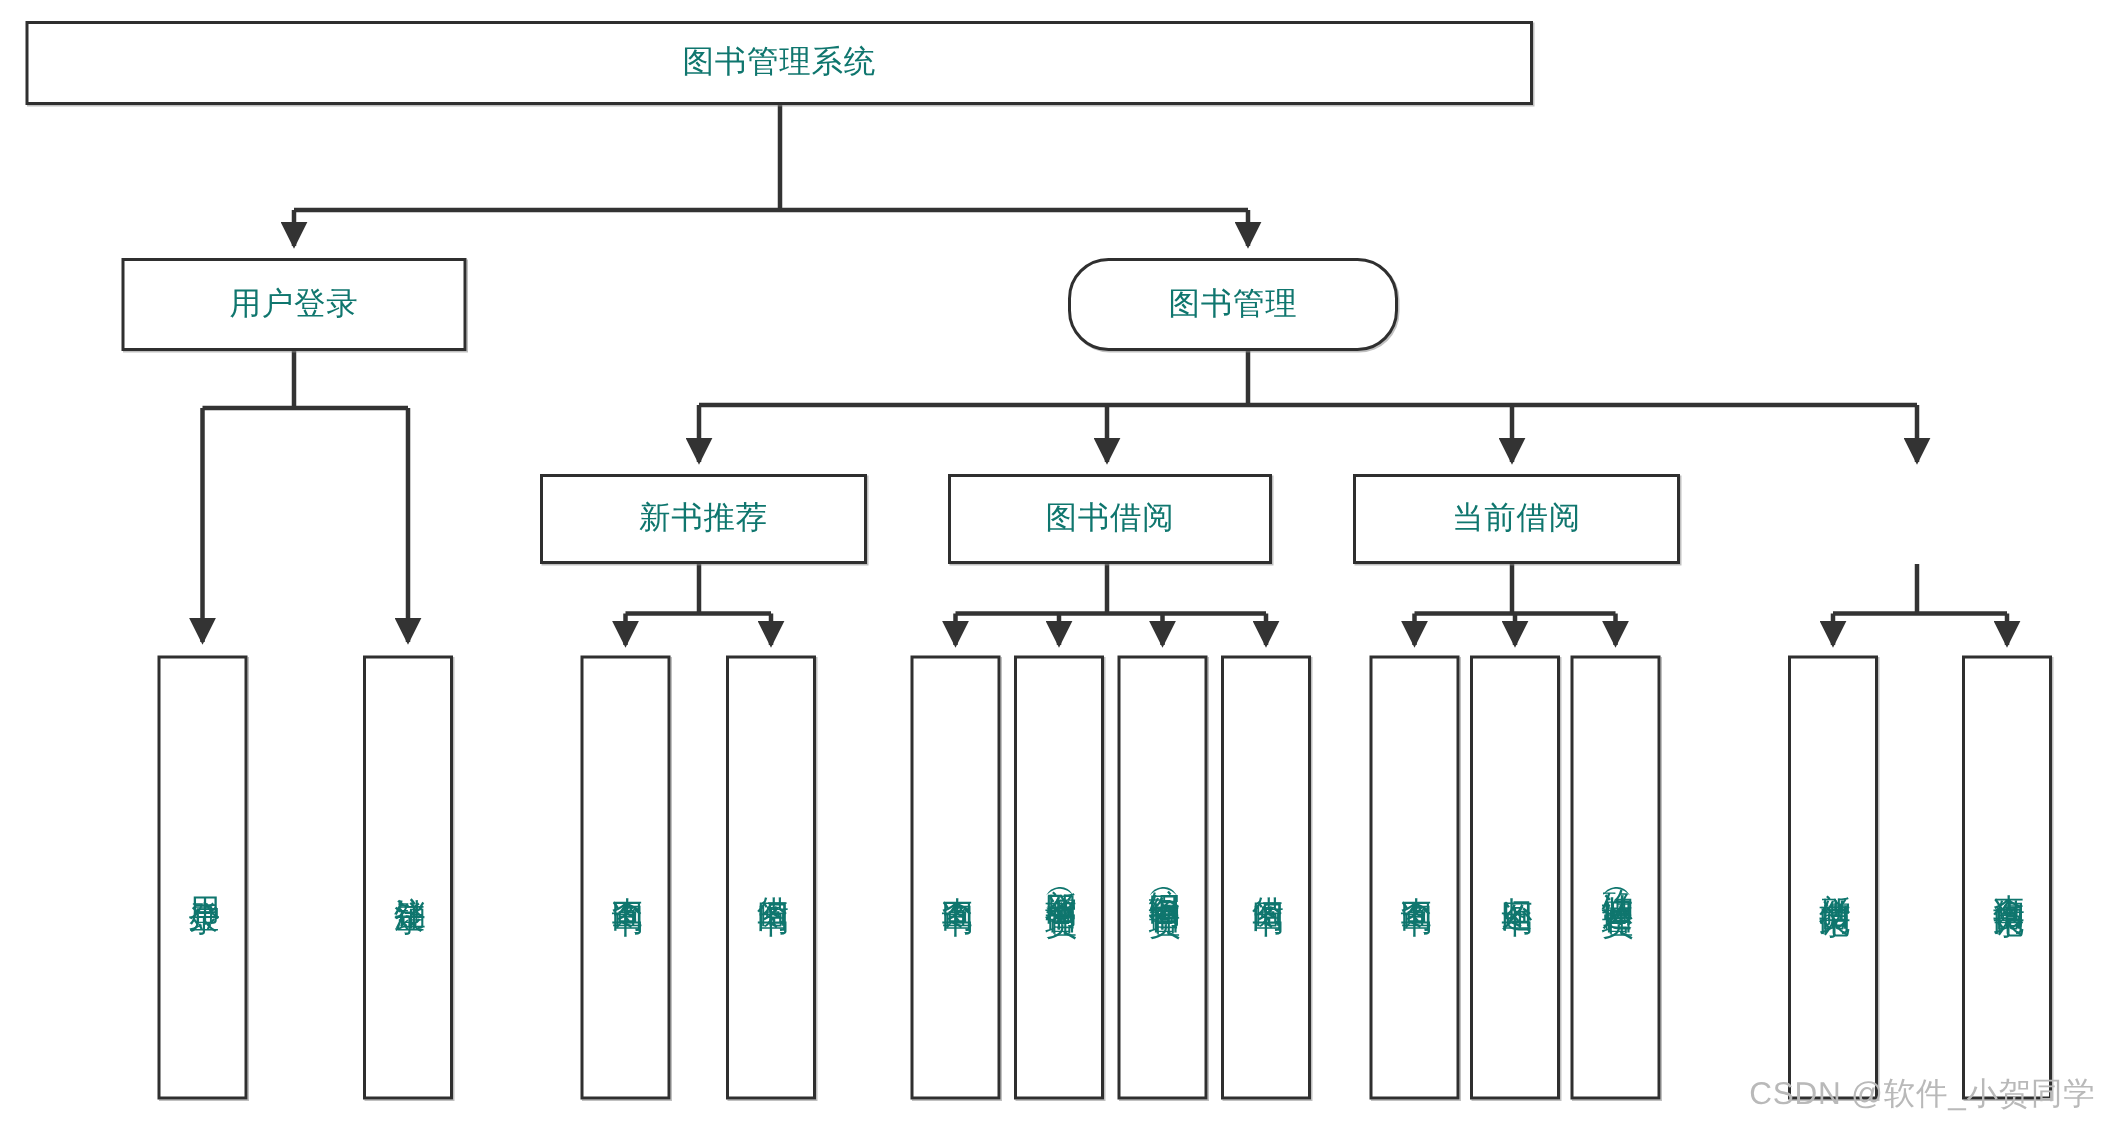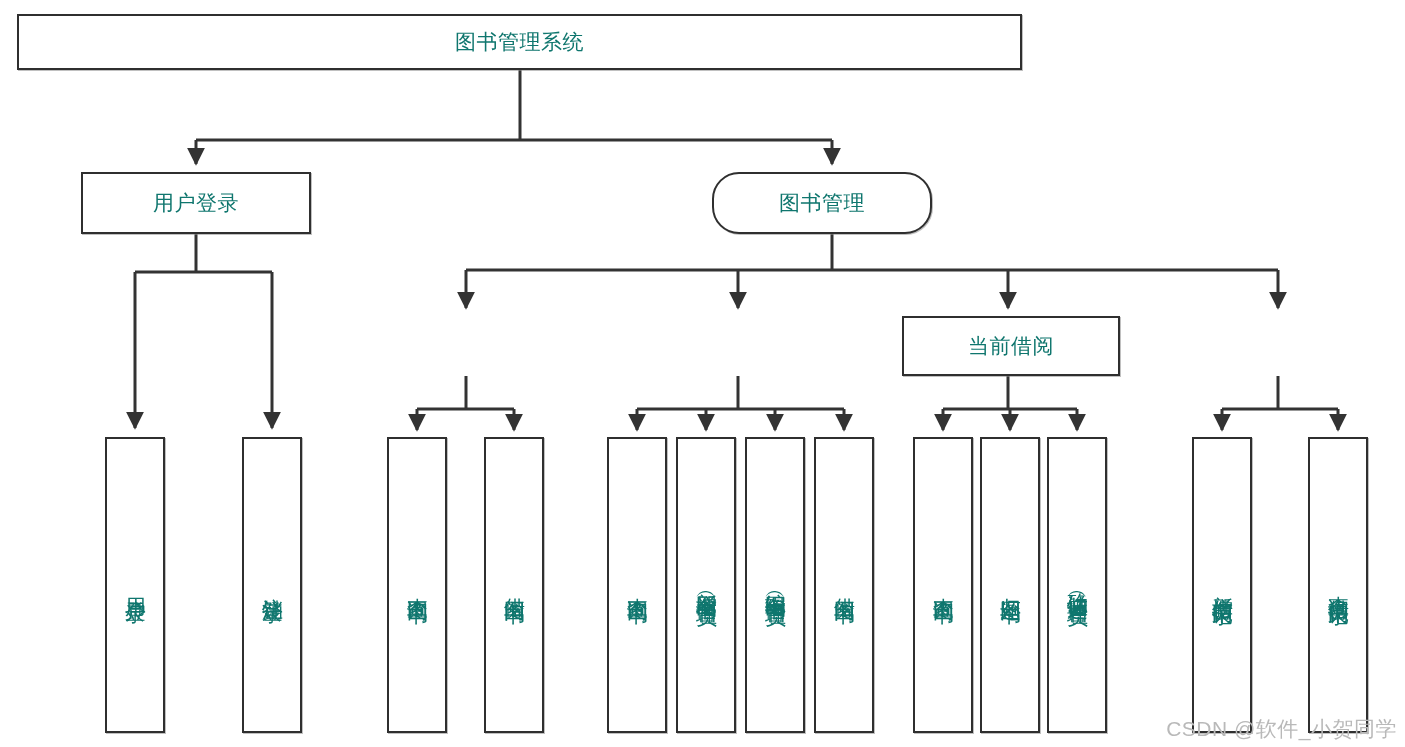--- a/index.html
+++ b/index.html
@@ -131,20 +131,26 @@
     <span class="label">图书管理系统</span>
   </div>
 
   <div class="node horiz" style="left:81px; top:172px; width:230px; height:62px;">
     <span class="label">用户登录</span>
   </div>
   <div class="node horiz" style="left:712px; top:172px; width:220px; height:62px;border-radius:27px;">
     <span class="label">图书管理</span>
   </div>
 
+  <div class="node horiz" style="left:360px; top:316px; width:218px; height:60px;">
+    <span class="label">新书推荐</span>
+  </div>
+  <div class="node horiz" style="left:632px; top:316px; width:216px; height:60px;">
+    <span class="label">图书借阅</span>
+  </div>
   <div class="node horiz" style="left:902px; top:316px; width:218px; height:60px;">
     <span class="label">当前借阅</span>
   </div>
 
   <div class="node vert" style="left:105px; top:437px; width:60px; height:296px;">
     <span class="label">用户登录</span>
   </div>
   <div class="node vert" style="left:242px; top:437px; width:60px; height:296px;">
     <span class="label">注销登录</span>
   </div>

